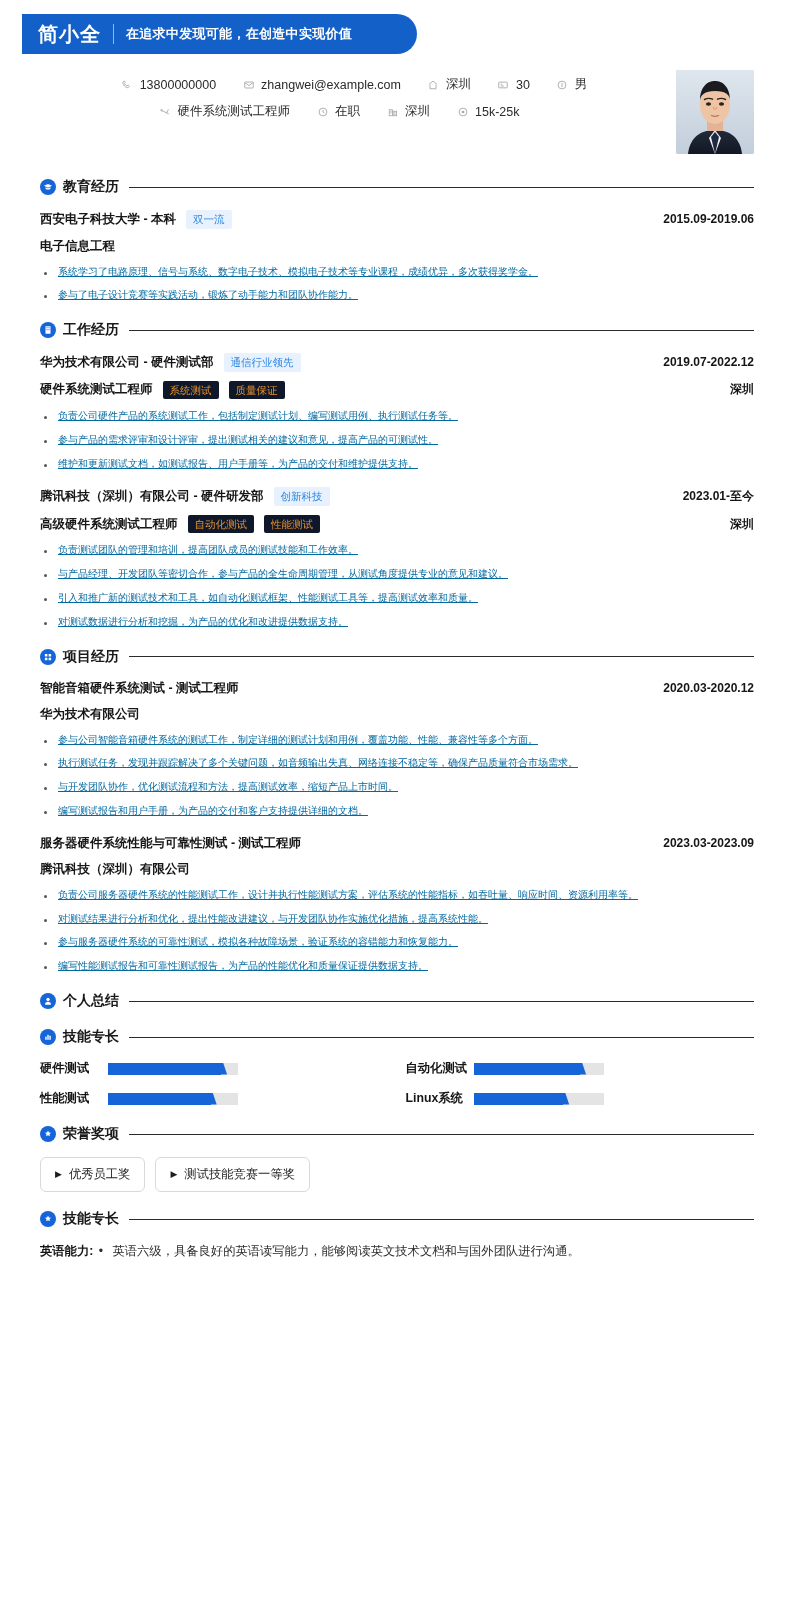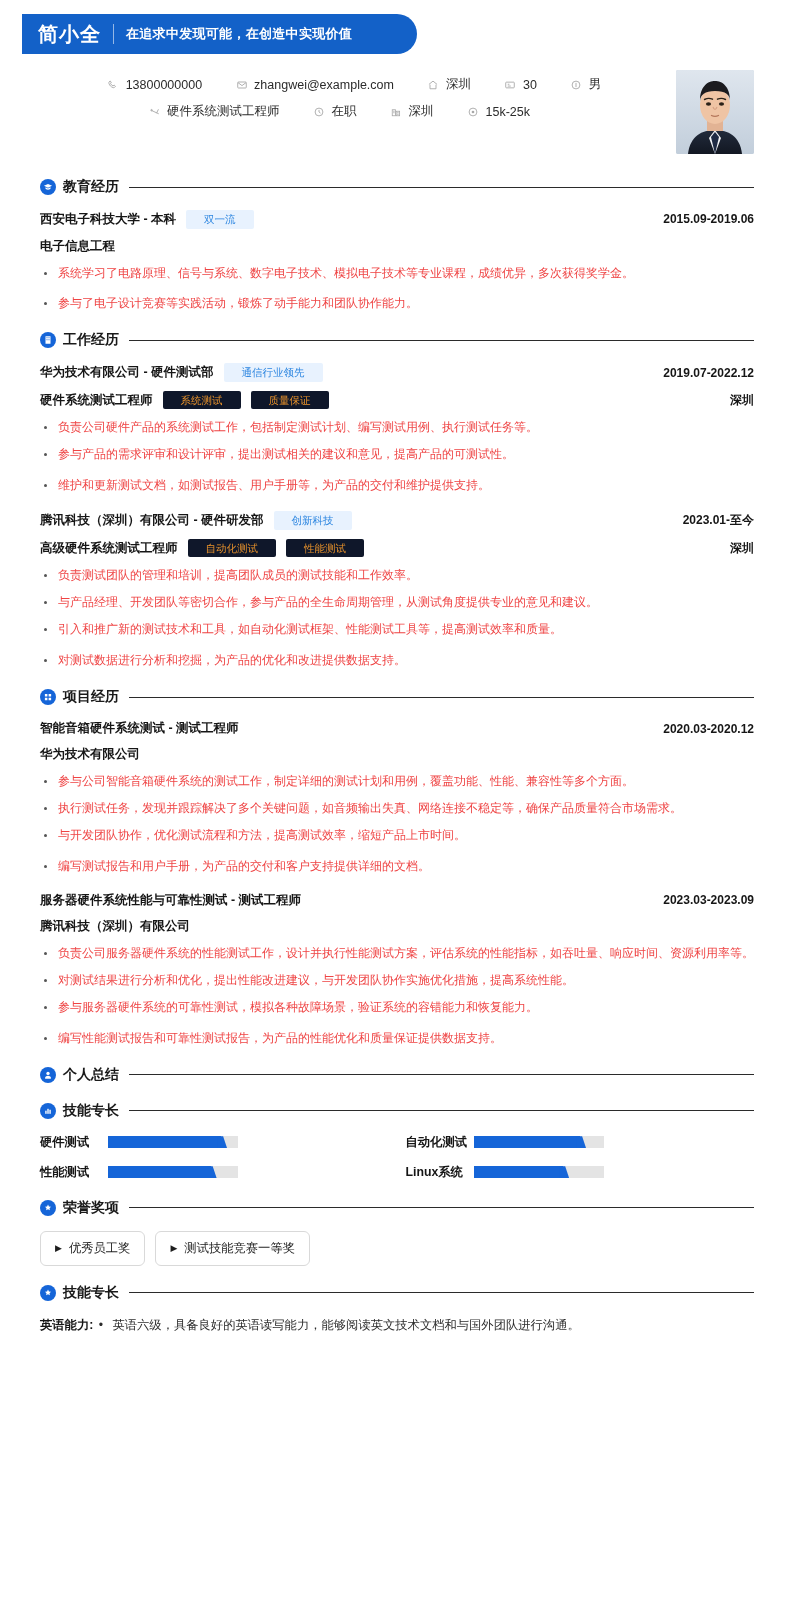--- a/index.html
+++ b/index.html
@@ -28,21 +28,21 @@
     color:#fff; font-size: 20px; font-weight: 700; letter-spacing: 1px;
   }
   .brand-div { width:1px; height:20px; background: rgba(255,255,255,.55); margin: 0 12px; }
   .brand-slogan { color:#fff; font-size: 13px; font-weight: 700; letter-spacing:.3px; }
 
   
   .header {
     display:flex; align-items:flex-start; padding: 14px 40px 6px 40px; position:relative;
   }
   .contact-wrap { flex:1; padding-top: 8px; }
-  .contact-row { display:flex; flex-wrap:wrap; justify-content:center; align-items:center; gap: 11px; margin-bottom: 10px; }
+  .contact-row { display:flex; flex-wrap:wrap; justify-content:center; align-items:center; gap: 4px; margin-bottom: 10px; }
   .contact-row.second { padding-right: 30px; }
   .citem { display:inline-flex; align-items:center; font-size: 12.5px; color:#2b2b2b; margin: 0 11px; white-space:nowrap; }
   .citem .ic { width:13px; height:13px; margin-right:6px; display:inline-flex; align-items:center; justify-content:center; color:#a8a8a8; }
   .citem .ic svg { width:12px; height:12px; display:block; }
 
   .photo {
     width: 78px; height: 84px; flex:none; margin-left: 8px; margin-top: 2px;
     border-radius: 2px; overflow:hidden; position:relative; background:#c9d3de;
   }
   .photo svg { display:block; width:100%; height:100%; }
@@ -63,32 +63,32 @@
   .entry:last-child { margin-bottom: 2px; }
   .entry-row {
     display:flex; align-items:center; justify-content:space-between; margin-bottom: 9px;
   }
   .entry-left { display:flex; align-items:center; flex-wrap:wrap; gap:0; }
   .entry-title { font-size: 12.5px; font-weight:700; color:#161616; }
   .entry-right { font-size: 12px; font-weight:700; color:#161616; white-space:nowrap; padding-left:12px; }
   .entry-sub { font-size: 12.5px; font-weight:700; color:#161616; }
 
   .tag {
-    display:inline-block; font-size: 10.5px; line-height: 1; padding: 4px 18px;
+    display:inline-block; font-size: 10.5px; line-height: 1; padding: 4px 7px;
     margin-left: 10px; border-radius: 2px; white-space:nowrap; font-weight:400;
   }
   .tag.blue { background:#e8f2fe; color:#2d86e0; }
   .tag.orange { background:#0f172a; color:#e8922b; }
 
   ul.bullets { list-style:none; margin: 0; padding: 0; }
   ul.bullets li {
-    position:relative; padding-left: 18px; font-size: 12px; line-height: 1.58;
-    color:#ef4444; margin-bottom: 8px;
-  }
-  ul.bullets li:last-child { margin-bottom: 0; margin-top: 12px; }
+    position:relative; padding-left: 18px; font-size: 10px; line-height: 1.58;
+    color:#0369a1; margin-bottom: 8px; text-decoration: underline;
+  }
+  ul.bullets li:last-child { margin-bottom: 0; }
   ul.bullets li::before {
     content:""; position:absolute; left:4px; top: 8px; width:3px; height:3px;
     background:#555; border-radius:50%;
   }
 
   
   .summary-text {
     font-size: 12.3px; line-height: 1.95; color:#2c2c2c; text-align: justify;
   }
 

